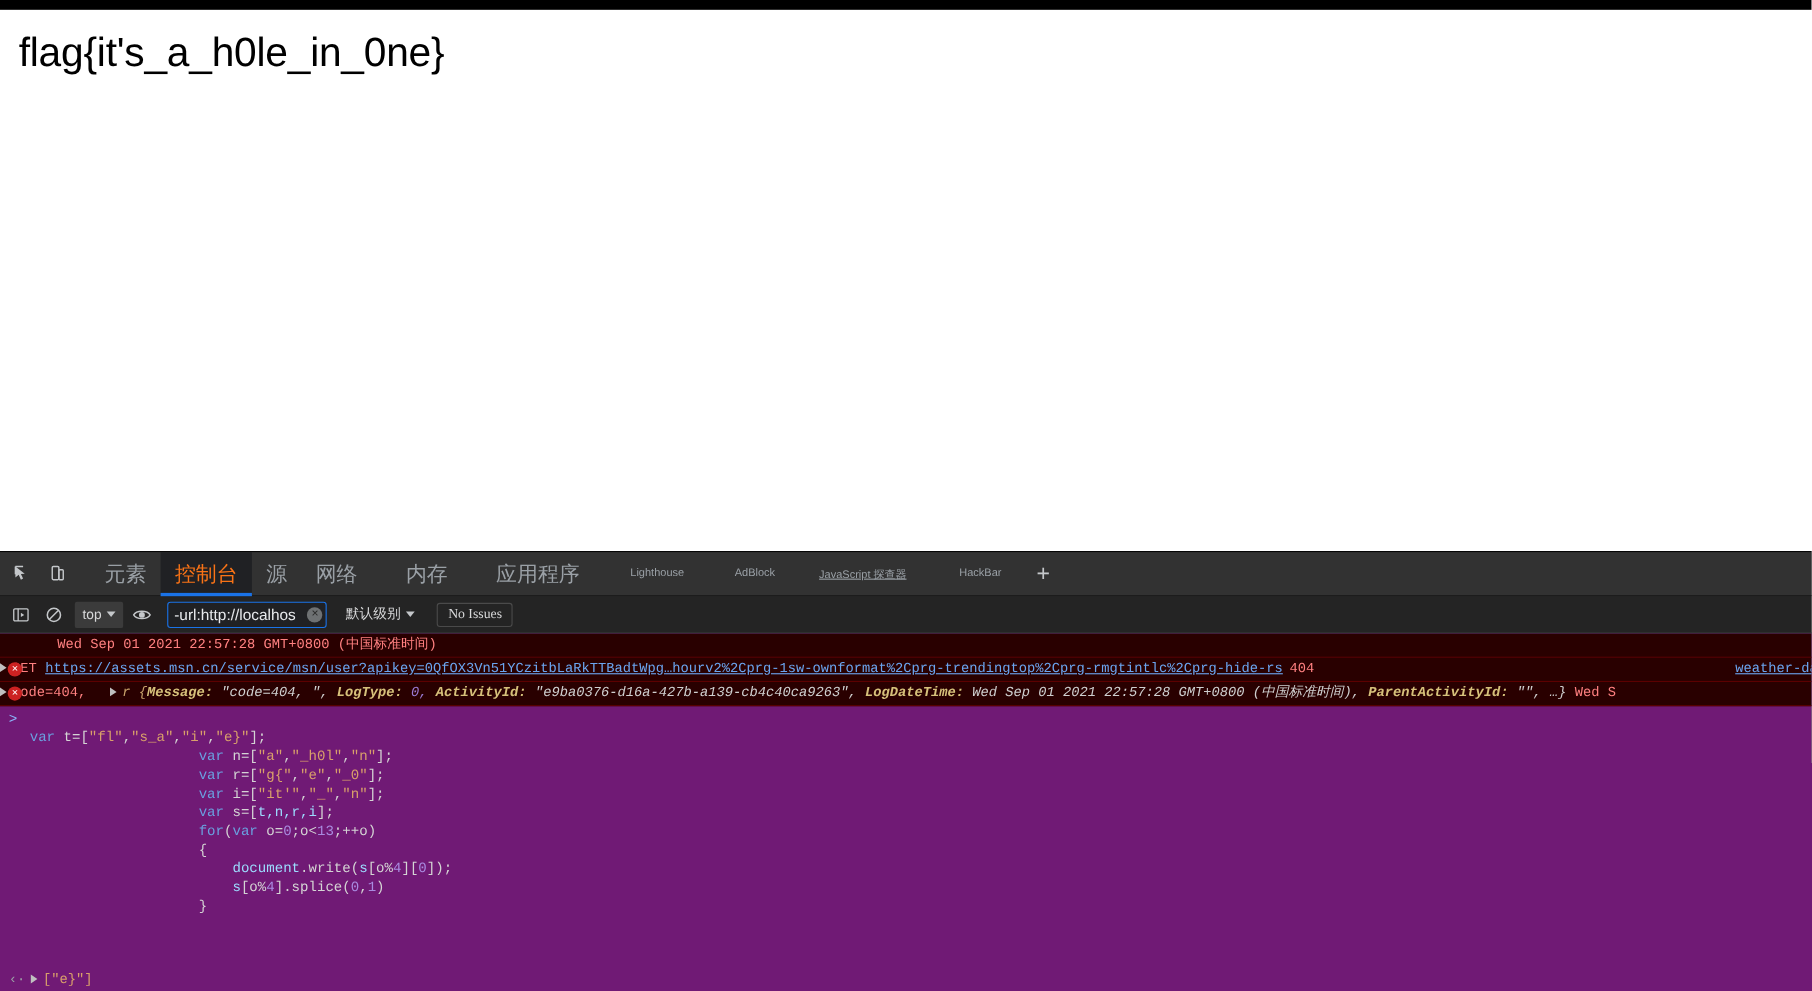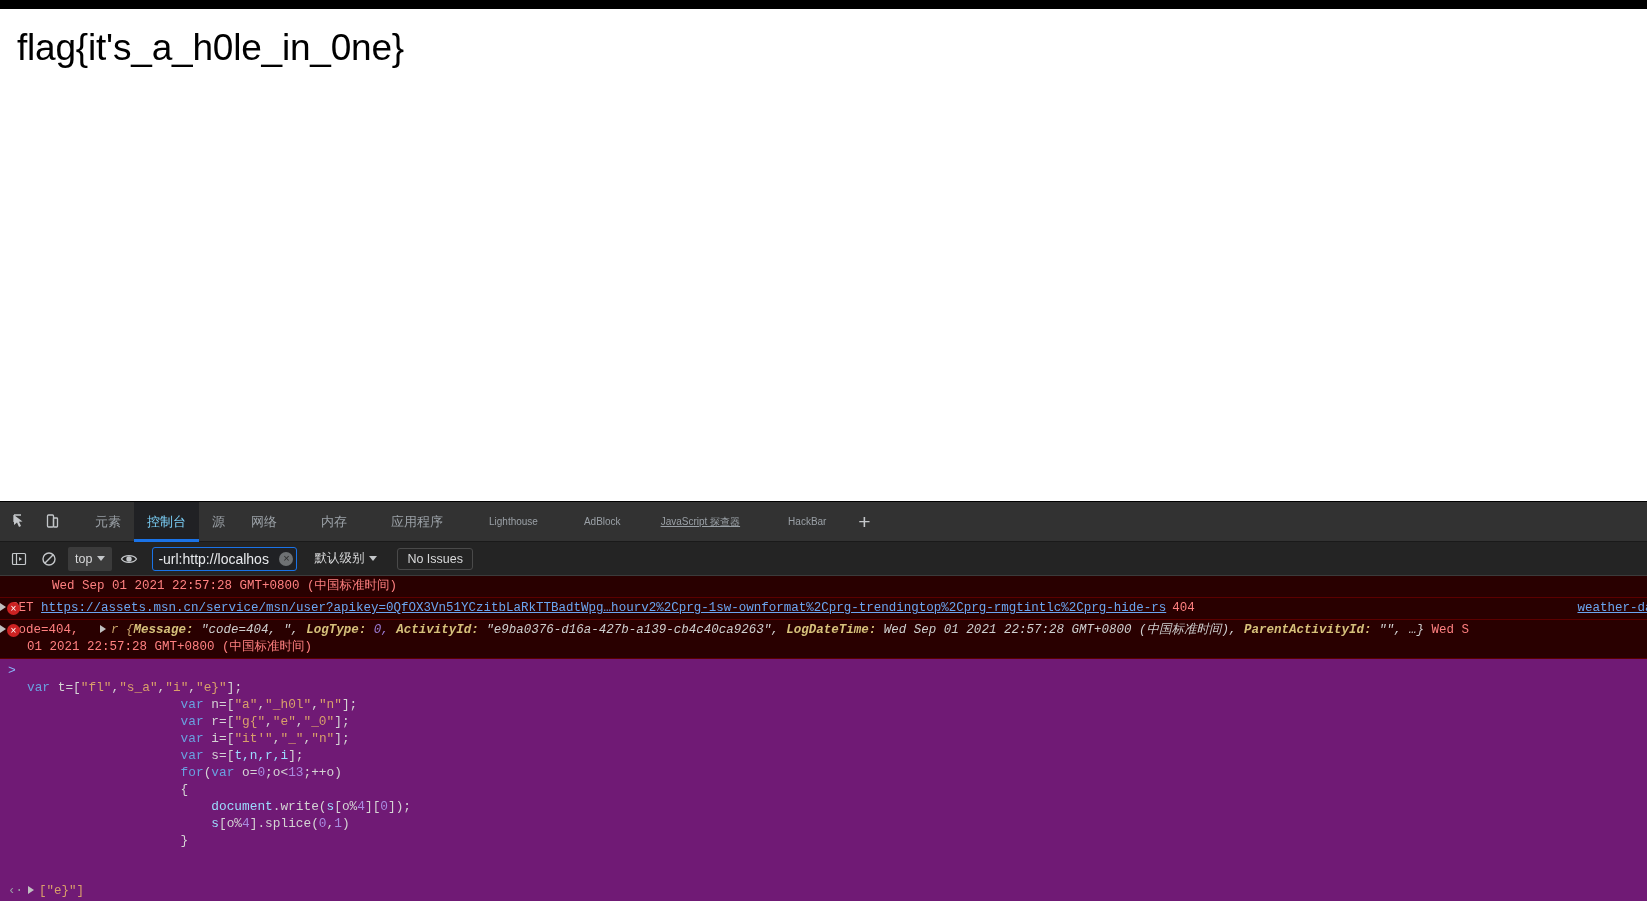--- a/index.html
+++ b/index.html
@@ -59,31 +59,31 @@
     margin: 0 2px;
     display: flex; align-items: center; justify-content: center;
     cursor: pointer;
   }
   .tb-icon svg { display: block; }
   .tab-sep { width: 14px; }
   .tab {
     height: 40px;
     padding: 0 13px;
     display: flex; align-items: center; justify-content: center;
-    font-size: 13px;
+    font-size: 19px;
     color: #9aa0a6;
     white-space: nowrap;
     cursor: pointer;
     position: relative;
     font-family: "Liberation Sans", sans-serif;
   }
   .tab.latin { font-size: 10px; }
   .tab.active {
     background: #202124;
-    color: #7dd3fc;
+    color: #f97316;
   }
   .tab.active::after {
     content: "";
     position: absolute;
     left: 0; right: 0; bottom: 0;
     height: 3px;
     background: #1a73e8;
   }
   .tab-plus {
     width: 30px; height: 30px;
@@ -156,21 +156,21 @@
     font-family: "Liberation Sans", sans-serif;
   }
   .issues-btn {
     height: 22px;
     display: flex; align-items: center;
     padding: 0 9px;
     border: 1px solid #4a4a4a;
     border-radius: 3px;
     color: #d8d9da; font-size: 12.5px;
     cursor: pointer; margin-left: 10px;
-    font-family: Liberation Sans, sans-serif;
+    font-family: Liberation Serif, serif;
   }
 
   
   .console-body {
     flex: 1;
     background: #701a75;
     overflow: hidden;
     position: relative;
     font-family: "Liberation Mono", monospace;
     font-size: 12.5px;
@@ -392,23 +392,20 @@
           <span class="obj-key">LogType:</span>
           <span class="obj-num">0,</span>
           <span class="obj-key">ActivityId:</span>
           <span class="obj-str">"e9ba0376-d16a-427b-a139-cb4c40ca9263",</span>
           <span class="obj-key">LogDateTime:</span>
           <span class="obj-plain">Wed Sep 01 2021 22:57:28 GMT+0800 (中国标准时间),</span>
           <span class="obj-key">ParentActivityId:</span>
           <span class="obj-str">"", …}</span>
           <span class="code404">Wed S</span>
         </div>
-        <div class="msg-line" style="padding-left:27px;">
-          <span class="code404">01 2021 22:57:28 GMT+0800 (中国标准时间)</span>
-        </div>
       </div>
 
       <div class="prompt-row">
         <div class="prompt-arrow">&gt;</div>
         <div class="code-block">
 <span class="kw">var</span> <span class="punc">t=[</span><span class="str">"fl"</span><span class="punc">,</span><span class="str">"s_a"</span><span class="punc">,</span><span class="str">"i"</span><span class="punc">,</span><span class="str">"e}"</span><span class="punc">];</span>
                     <span class="kw">var</span> <span class="punc">n=[</span><span class="str">"a"</span><span class="punc">,</span><span class="str">"_h0l"</span><span class="punc">,</span><span class="str">"n"</span><span class="punc">];</span>
                     <span class="kw">var</span> <span class="punc">r=[</span><span class="str">"g{"</span><span class="punc">,</span><span class="str">"e"</span><span class="punc">,</span><span class="str">"_0"</span><span class="punc">];</span>
                     <span class="kw">var</span> <span class="punc">i=[</span><span class="str">"it'"</span><span class="punc">,</span><span class="str">"_"</span><span class="punc">,</span><span class="str">"n"</span><span class="punc">];</span>
                     <span class="kw">var</span> <span class="punc">s=[</span><span class="var2">t,n,r,i</span><span class="punc">];</span>

